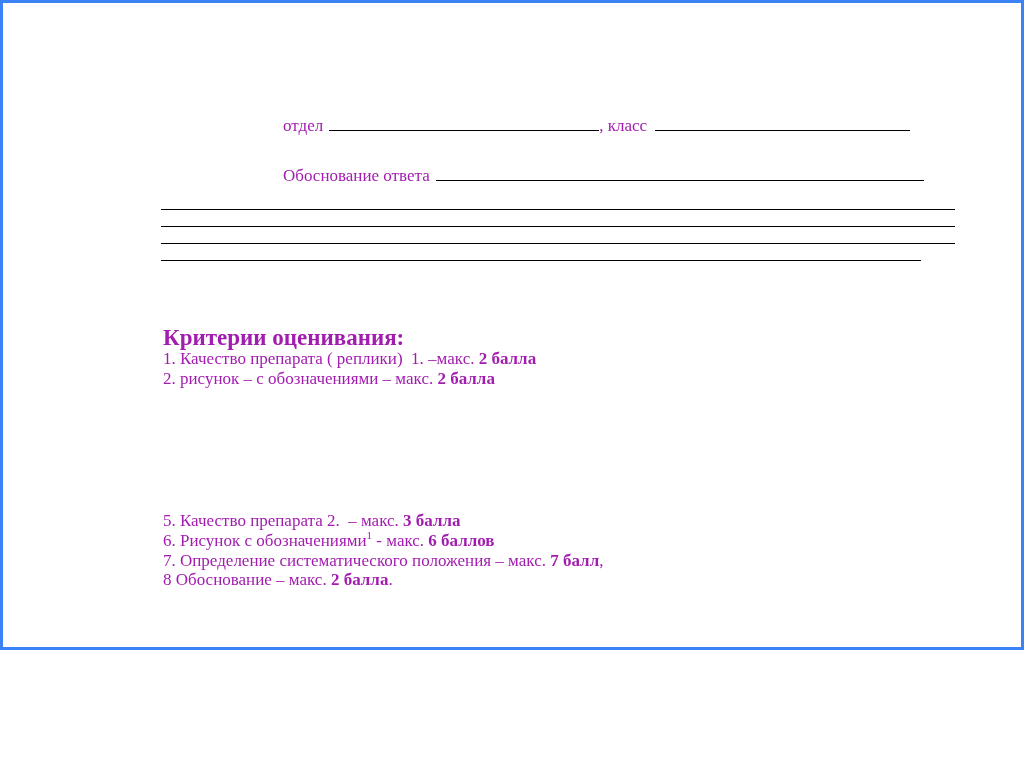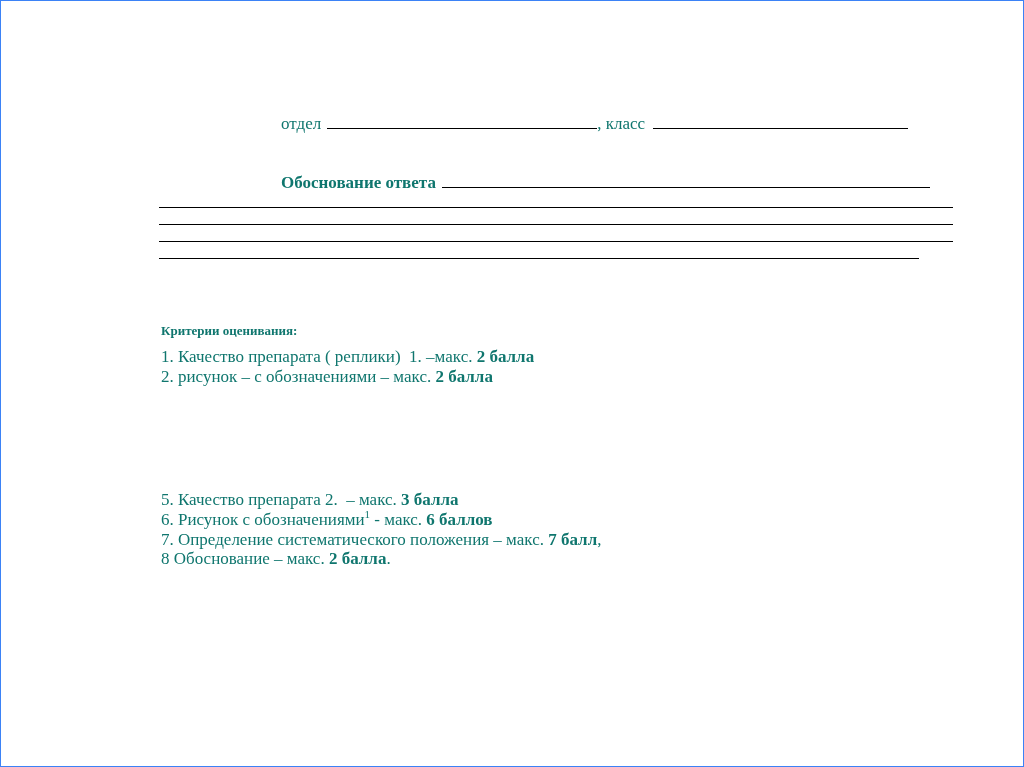--- a/index.html
+++ b/index.html
@@ -1,34 +1,34 @@
 <!DOCTYPE html>
 <html><head>
 <meta charset="utf-8">
 <style>
   * { margin: 0; padding: 0; box-sizing: border-box; }
   html, body { background: #ffffff; }
   .slide {
     position: relative;
     width: 1024px;
-    height: 767px;
+    height: 650px;
     background: #ffffff;
-    border: 1px solid #3b82f6;
+    border: 3px solid #3b82f6;
     font-family: "Liberation Serif", "DejaVu Serif", serif;
-    color: #0f766e;
+    color: #a21caf;
     overflow: hidden;
   }
   .form-row {
     position: absolute;
     left: 280px;
     font-size: 17px;
     white-space: nowrap;
   }
   .row-dept { top: 113px; }
-  .row-just { top: 172px; font-weight: bold; }
+  .row-just { top: 163px; }
   .blank {
     display: inline-block;
     border-bottom: 1.4px solid #000;
     height: 14px;
     vertical-align: baseline;
   }
   .blank-dept  { width: 270px; margin-left: 6px; }
   .blank-class { width: 255px; margin-left: 8px; }
   .blank-just  { width: 488px; margin-left: 6px; }
   .rule {
@@ -38,32 +38,32 @@
     border-top: 1.5px solid #000;
   }
   .rule-1 { top: 206px; width: 794px; }
   .rule-2 { top: 223px; width: 794px; }
   .rule-3 { top: 240px; width: 794px; }
   .rule-4 { top: 257px; width: 760px; border-top-width: 1px; }
   .criteria-title {
     position: absolute;
     left: 160px;
     top: 322px;
-    font-size: 13px;
+    font-size: 23px;
     font-weight: bold;
     white-space: pre-wrap;
   }
   .list {
     position: absolute;
     left: 160px;
     font-size: 17px;
     line-height: 19.8px;
   }
   .block1 { top: 346px; }
-  .block2 { top: 489px; }
+  .block2 { top: 508px; }
   .item { white-space: pre-wrap; }
   .b { font-weight: bold; }
   .item sup {
     font-size: 11px;
     line-height: 0;
     vertical-align: super;
   }
 </style>
 </head>
 <body>

